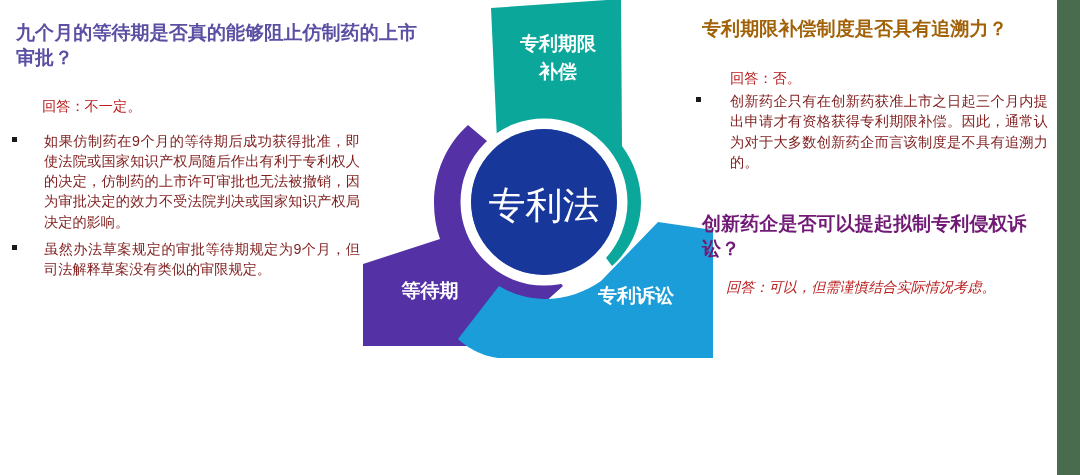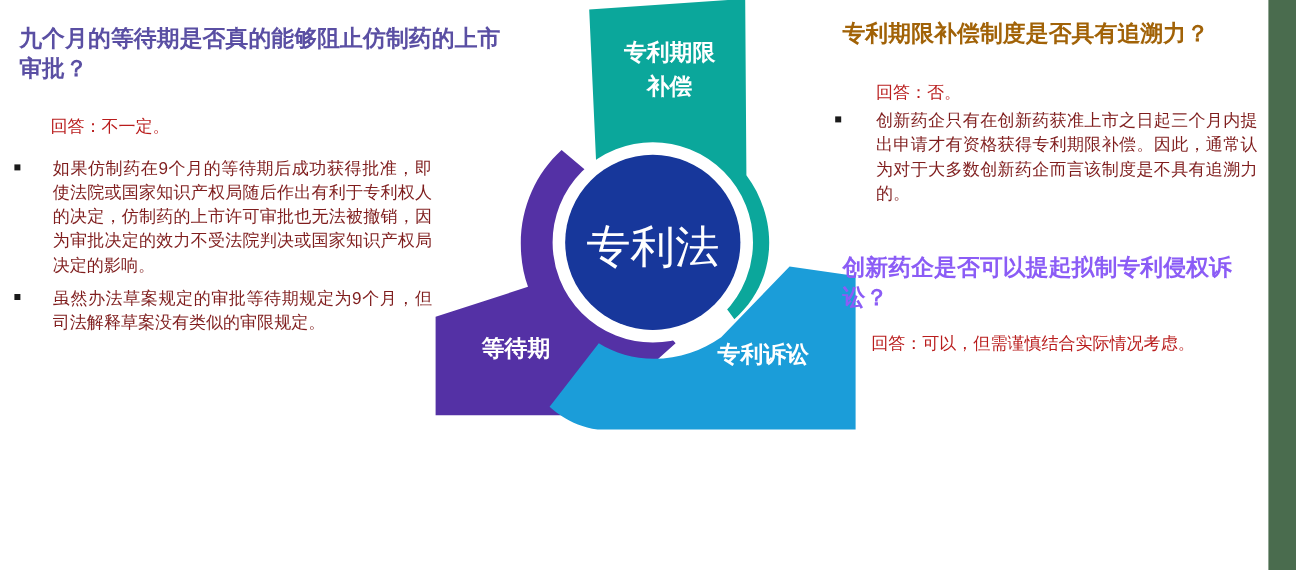--- a/index.html
+++ b/index.html
@@ -71,21 +71,21 @@
 
   .q-heading {
     font-size: 19px;
     font-weight: bold;
     line-height: 1.3;
     margin: 0;
     letter-spacing: 0.1px;
   }
   .h-purple { color: #5a4fa3; }
   .h-teal   { color: #a16207; }
-  .h-blue   { color: #8b5cf6; }
+  .h-blue   { color: #701a75; }
 
   .answer {
     font-size: 14.2px;
     color: #b91c1c;
     line-height: 1.45;
     margin: 0;
   }
 
   ul.bullets {
     list-style: none;
@@ -120,21 +120,21 @@
   .col-left ul.bullets li { padding-left: 32px; }
 
   
   .col-right .block-a .q-heading { margin-top: 17px; margin-left: 14px; }
   .col-right .block-a .answer    { margin-top: 26px; margin-left: 42px; }
   .col-right .block-a ul.bullets { margin-top: 3px; margin-left: 8px; width: 352px; }
   .col-right .block-a ul.bullets li { padding-left: 34px; }
 
   .col-right .block-b { margin-top: 40px; }
   .col-right .block-b .q-heading { margin-left: 14px; }
-  .col-right .block-b .answer    { margin-top: 16px; margin-left: 38px; }
+  .col-right .block-b .answer    { margin-top: 16px; margin-left: 38px; font-style: italic; }
   .col-right .block-b ul.bullets { margin-top: 12px; margin-left: 8px; width: 352px; }
   .col-right .block-b ul.bullets li { padding-left: 34px; }
 </style>
 </head>
 <body>
 
 <div class="slide">
 
   <div class="edge-bar" style="background:#4a6c4e;"></div>
 

